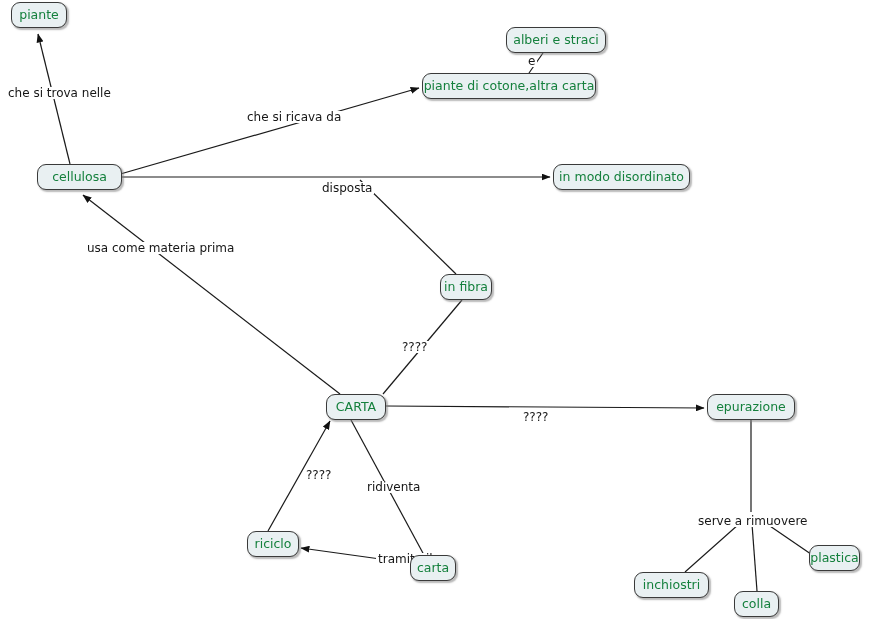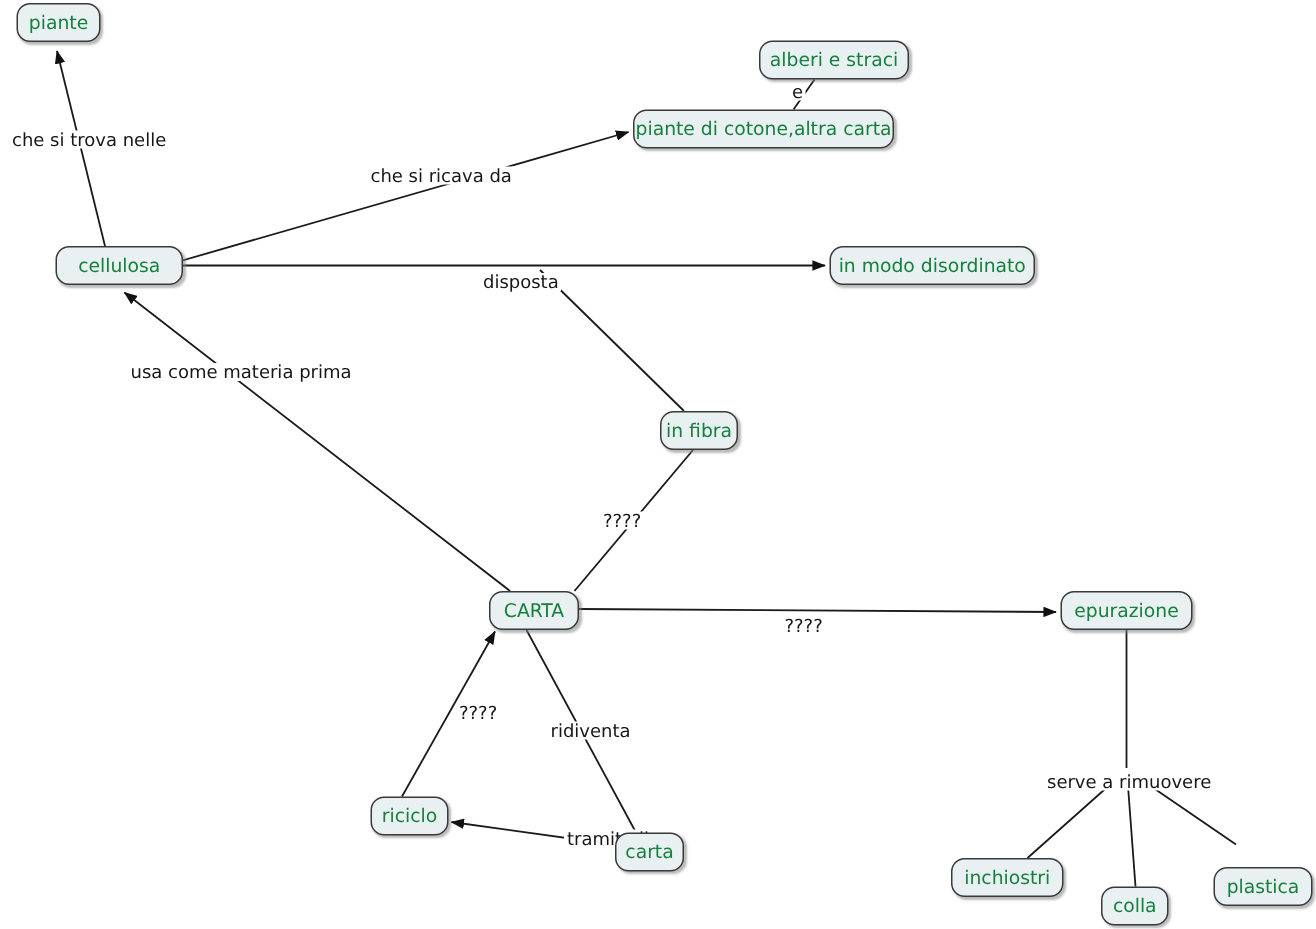--- a/index.html
+++ b/index.html
@@ -92,21 +92,21 @@
       <div class="node" style="left: 422px; top: 73px; width: 174px; height: 26px;">piante di cotone,altra carta</div>
       <div class="node" style="left: 37px; top: 164px; width: 85px; height: 26px;">cellulosa</div>
       <div class="node" style="left: 553px; top: 164px; width: 137px; height: 26px;">in modo disordinato</div>
       <div class="node" style="left: 440px; top: 274px; width: 52px; height: 26px;">in fibra</div>
       <div class="node" style="left: 326px; top: 394px; width: 60px; height: 26px;">CARTA</div>
       <div class="node" style="left: 707px; top: 394px; width: 88px; height: 26px;">epurazione</div>
       <div class="node" style="left: 247px; top: 531px; width: 52px; height: 26px;">riciclo</div>
       <div class="node" style="left: 410px; top: 555px; width: 46px; height: 26px;">carta</div>
       <div class="node" style="left: 634px; top: 572px; width: 75px; height: 26px;">inchiostri</div>
       <div class="node" style="left: 734px; top: 591px; width: 45px; height: 26px;">colla</div>
-      <div class="node" style="left: 809px; top: 578px; width: 66px; height: 26px;">plastica</div>
+      <div class="node" style="left: 809px; top: 545px; width: 51px; height: 26px;">plastica</div>
     </div>
   <div id="label-layer">
       <div class="edge-label" style="left: 6px; top: 87px;">che si trova nelle</div>
       <div class="edge-label" style="left: 245px; top: 111px;">che si ricava da</div>
       <div class="edge-label" style="left: 526px; top: 55px;">e</div>
       <div class="edge-label" style="left: 320px; top: 170px; margin-top: 12px;">disposta</div>
       <div class="edge-label" style="left: 85px; top: 242px;">usa come materia prima</div>
       <div class="edge-label" style="left: 400px; top: 341px;">????</div>
       <div class="edge-label" style="left: 521px; top: 411px;">????</div>
       <div class="edge-label" style="left: 304px; top: 469px;">????</div>

